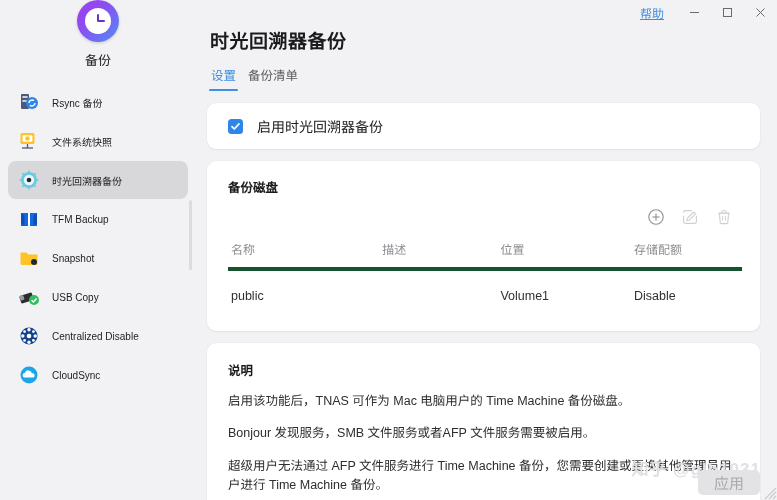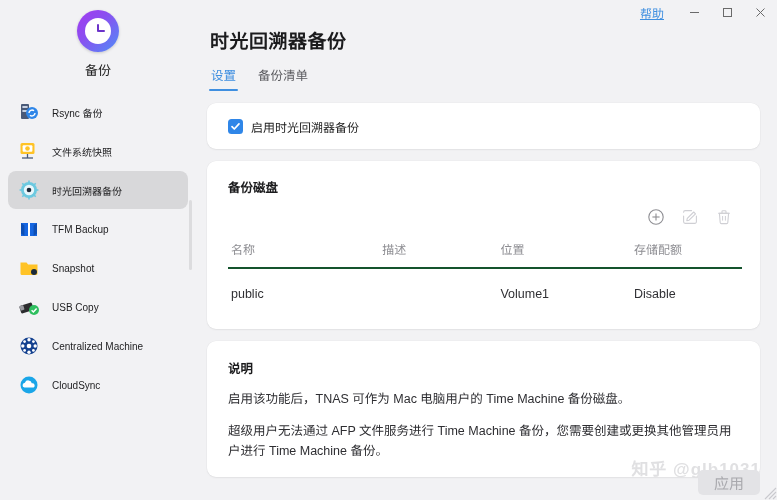--- a/index.html
+++ b/index.html
@@ -45,21 +45,21 @@
   
   .sidebar {
     width: 196px; height: 500px;
     background: #f2f2f4;
     position: relative;
     flex: 0 0 196px;
     padding-top: 0px;
     overflow: hidden;
   }
   .app-brand {
-    padding-top: 10px;
+    padding-top: 0;
     display: flex; flex-direction: column; align-items: center; justify-content: flex-end;
   }
   .app-icon {
     width: 42px; height: 42px; border-radius: 50%;
     background: linear-gradient(135deg, #a23bf0 0%, #8b4ef0 40%, #4f8ef7 100%);
     display: flex; align-items: center; justify-content: center;
     box-shadow: 0 1px 3px rgba(0,0,0,.18);
   }
   .app-icon .inner {
     width: 26px; height: 26px; border-radius: 50%;
@@ -112,21 +112,21 @@
     position: relative;
     padding: 0 17px 0 11px;
     overflow: hidden;
   }
   .page-title {
     font-size: 19px; font-weight: bold; color: #1b1b1d;
     margin-top: 26px; margin-left: 3px;
     letter-spacing: .5px;
   }
   .tabs {
-    display: flex; gap: 22px;
+    display: flex; gap: 12px;
     margin-top: 12px; margin-left: 4px;
     position: relative;
   }
   .tab {
     font-size: 12.5px; color: #5a5a5e;
     padding-bottom: 7px;
     cursor: pointer;
     position: relative;
   }
   .tab.active { color: #3f8fe0; }
@@ -150,40 +150,40 @@
     padding: 0 21px;
   }
   .checkbox {
     width: 15px; height: 15px; border-radius: 3.5px;
     background: #2f86e8;
     display: flex; align-items: center; justify-content: center;
     flex: 0 0 15px;
     cursor: pointer;
   }
   .checkbox svg { display: block; }
-  .enable-label { font-size: 12px; color: #222; margin-left: 8px; }
+  .enable-label { font-size: 14px; color: #222; margin-left: 14px; }
 
   
   .auth-card { padding: 16px 18px 14px 21px; }
   .card-heading { font-size: 12.5px; font-weight: bold; color: #1b1b1d; }
   .toolbar {
     display: flex; justify-content: flex-end; align-items: center;
     gap: 16px;
     margin-top: 12px; padding-right: 9px;
   }
   .tool-icon { width: 18px; height: 18px; cursor: pointer; }
   .tool-icon.disabled { cursor: default; }
   .tool-icon svg { display: block; }
 
   table.dirs { width: 100%; border-collapse: collapse; margin-top: 8px; }
   table.dirs th {
     text-align: left; font-weight: normal;
     font-size: 12px; color: #8c8c91;
     padding: 6px 0 10px 0;
-    border-bottom: 2px solid #14532d;
+    border-bottom: 4px solid #14532d;
   }
   table.dirs td {
     font-size: 12.5px; color: #303034;
     padding: 18px 0 14px 0;
   }
   .col-name { width: 30%; padding-left: 3px !important; }
   .col-desc { width: 23%; }
   .col-loc  { width: 26%; }
   .col-quota{ width: 21%; }
 
@@ -353,21 +353,21 @@
                 <circle cx="11" cy="17.2" r="1.7"></circle>
               <circle cx="4.8" cy="11" r="1.7"></circle>
                 <circle cx="17.2" cy="11" r="1.7"></circle>
               <circle cx="6.6" cy="6.6" r="1.4"></circle>
                 <circle cx="15.4" cy="15.4" r="1.4"></circle>
               <circle cx="15.4" cy="6.6" r="1.4"></circle>
                 <circle cx="6.6" cy="15.4" r="1.4"></circle>
             </g>
           </svg>
         </span>
-        <span class="nav-label">Centralized Machine</span>
+        <span class="nav-label">Centralized Disable</span>
       </div>
 
       <div class="nav-item">
         <span class="nav-icon">
           <svg viewBox="0 0 22 22">
             <circle cx="11" cy="11" r="8.5" fill="#1aa6e8"></circle>
             <path d="M6.4 13.6a2.5 2.5 0 0 1 .5-4.9 3.6 3.6 0 0 1 6.9.6 2.4 2.4 0 0 1 1.9 4.3z" fill="#fff"></path>
           </svg>
         </span>
         <span class="nav-label">CloudSync</span>
@@ -442,20 +442,21 @@
             <td class="col-loc">Volume1</td>
             <td class="col-quota">Disable</td>
           </tr>
         </tbody>
       </table>
     </div>
 
     <div class="card desc-card">
       <div class="card-heading">说明</div>
       <div class="desc-p">启用该功能后，TNAS 可作为 Mac 电脑用户的 Time Machine 备份磁盘。</div>
+      <div class="desc-p">Bonjour 发现服务，SMB 文件服务或者AFP 文件服务需要被启用。</div>
       <div class="desc-p">超级用户无法通过 AFP 文件服务进行 Time Machine 备份，您需要创建或更换其他管理员用户进行 Time Machine 备份。</div>
     </div>
 
   </div>
 
   <div class="watermark">知乎 @glb1031</div>
   <div class="apply-btn">应用</div>
 
   <svg class="corner-hatch" viewBox="0 0 16 16">
     <g stroke="#c9c9ce" stroke-width="1.1">

